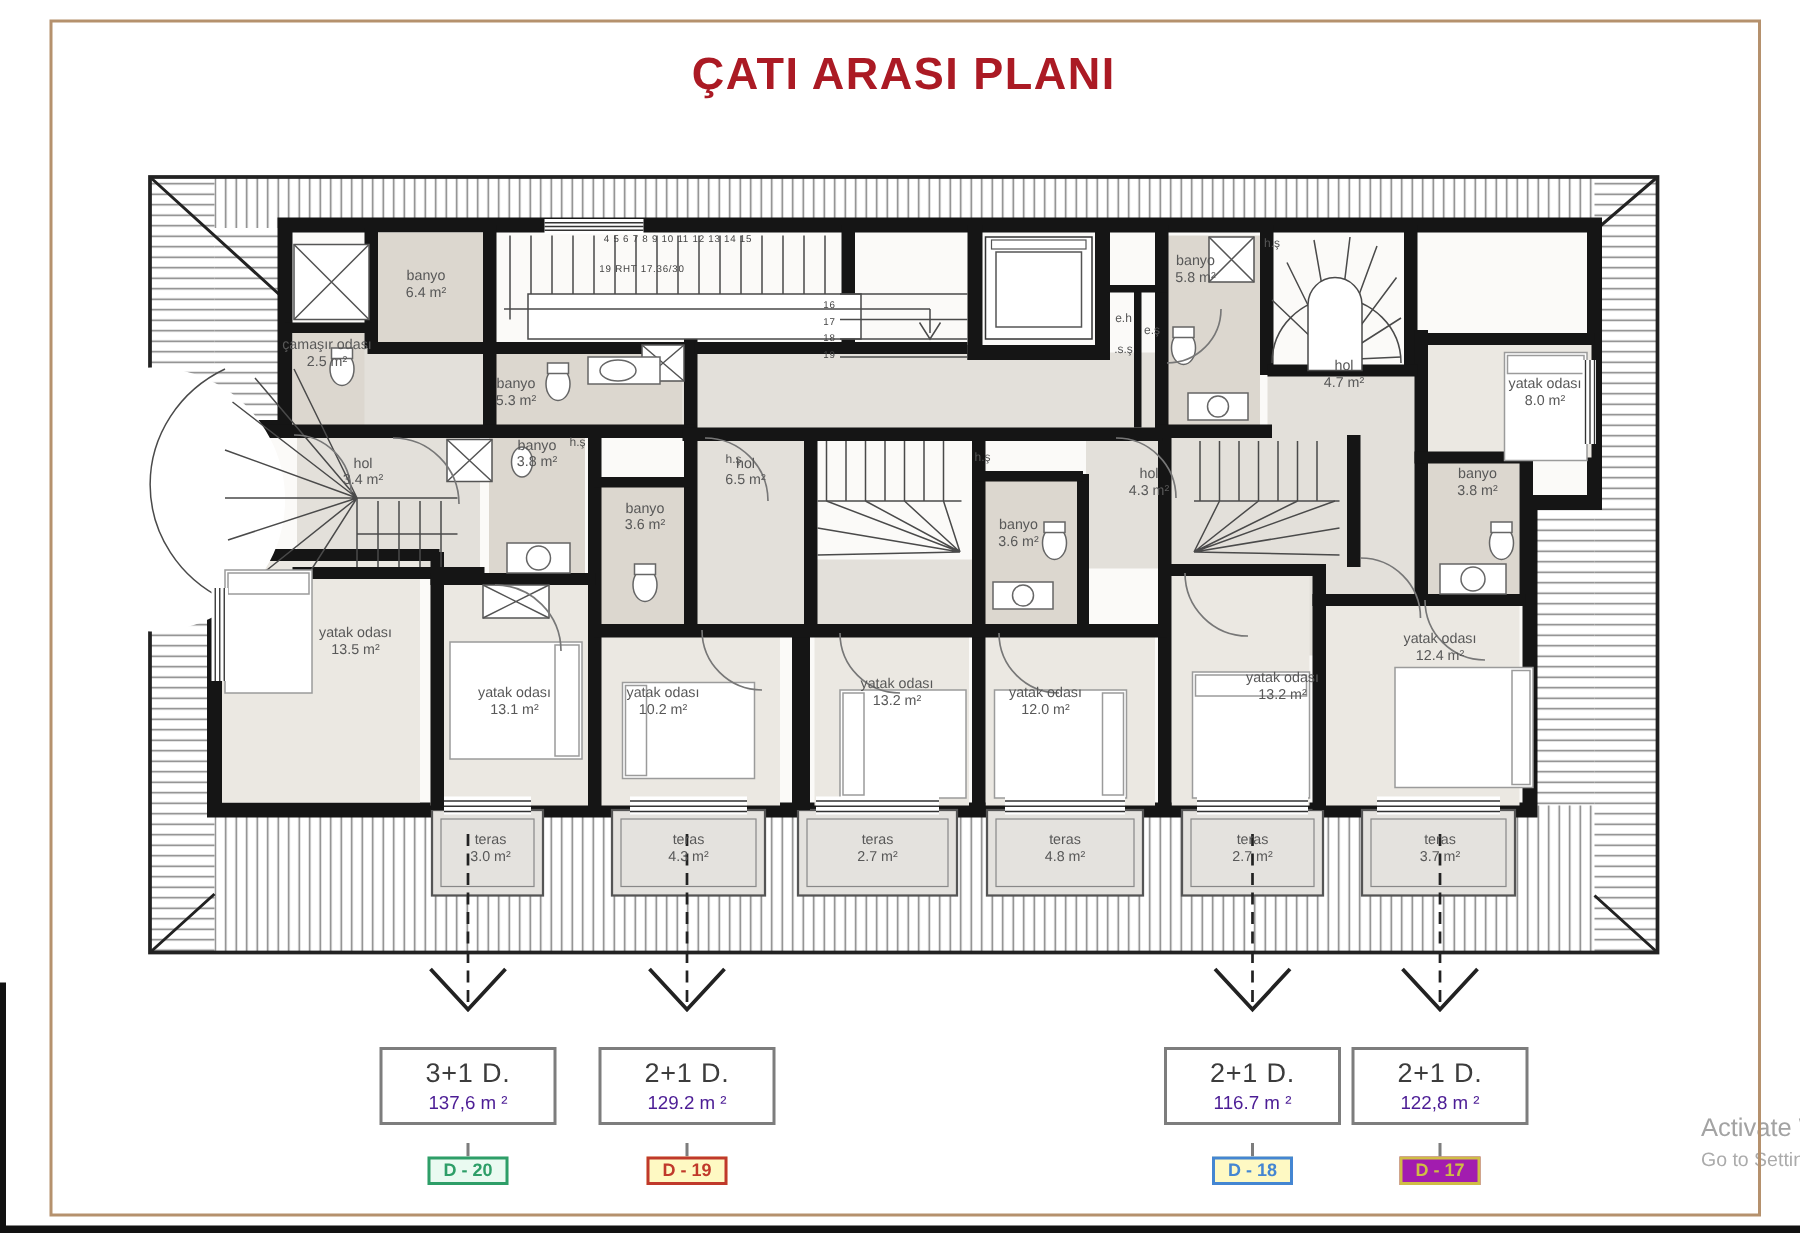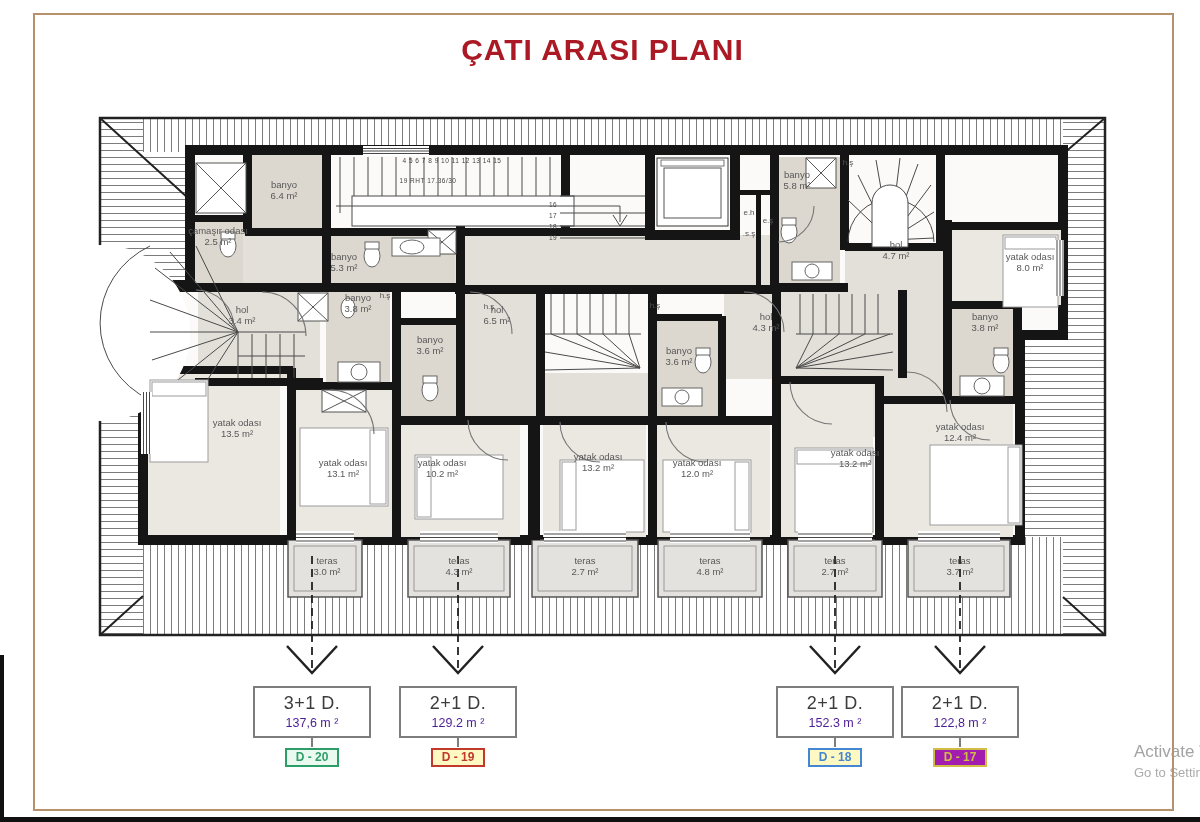--- a/index.html
+++ b/index.html
@@ -15,21 +15,21 @@
     font-size:30px;font-weight:bold;letter-spacing:1px;color:#ab1a24;z-index:5;}
   #plan-svg{position:absolute;left:0;top:0;z-index:1;}
   #labels{position:absolute;left:0;top:0;width:1200px;height:822px;z-index:10;pointer-events:none;}
   .room-label{position:absolute;transform:translate(-50%,-50%);text-align:center;
     font-size:9.5px;line-height:1.18;color:#585858;white-space:nowrap;}
   .room-label .nm{display:block;}
   .room-label.wrap{white-space:normal;}
   .tiny-label{position:absolute;transform:translate(-50%,-50%);font-size:8px;color:#555;white-space:nowrap;}
   .stair-note{position:absolute;transform:translate(-50%,-50%);font-size:6.5px;color:#444;white-space:nowrap;letter-spacing:.5px;}
   .unit{position:absolute;transform:translateX(-50%);text-align:center;width:130px;}
-  .unit-box{margin:0 auto;width:110px;border:2px solid #7d7d7d;background:#fff;padding:5px 2px 6px 2px;}
+  .unit-box{margin:12px auto;width:110px;border:2px solid #7d7d7d;background:#fff;padding:5px 2px 6px 2px;}
   .unit-type{font-size:18px;color:#3c3c3c;letter-spacing:.5px;}
   .unit-area{font-size:12.5px;color:#4c1d95;margin-top:2px;}
   .unit-stem{width:2px;height:9px;background:#7d7d7d;margin:0 auto;}
   .unit-tag{display:inline-block;border:2px solid;font-size:12px;font-weight:bold;
     padding:0px 9px 1px 9px;background:#fff;}
   .watermark{position:absolute;left:1134px;top:742px;color:#a3a3a3;z-index:30;white-space:nowrap;}
   .watermark .w1{font-size:17px;}
   .watermark .w2{font-size:13px;margin-top:3px;color:#ababab;}
 </style>
 </head>
@@ -448,21 +448,21 @@
     <div class="unit" style="left: 312px; top: 686px; position: absolute;"><div class="unit-box">
         <div class="unit-type">3+1 D.</div>
         <div class="unit-area">137,6 m ²</div>
       </div><div class="unit-stem"></div><div class="unit-tag" style="color: rgb(46, 158, 104); border-color: rgb(46, 158, 104); background: rgb(234, 250, 241);">D - 20</div></div>
     <div class="unit" style="left: 458px; top: 686px; position: absolute;"><div class="unit-box">
         <div class="unit-type">2+1 D.</div>
         <div class="unit-area">129.2 m ²</div>
       </div><div class="unit-stem"></div><div class="unit-tag" style="color: rgb(192, 57, 43); border-color: rgb(192, 57, 43); background: #fef9c3;">D - 19</div></div>
     <div class="unit" style="left: 835px; top: 686px; position: absolute;"><div class="unit-box">
         <div class="unit-type">2+1 D.</div>
-        <div class="unit-area">152.3 m ²</div>
+        <div class="unit-area">116.7 m ²</div>
       </div><div class="unit-stem"></div><div class="unit-tag" style="color: rgb(68, 134, 210); border-color: rgb(68, 134, 210); background: #fef9c3;">D - 18</div></div>
     <div class="unit" style="left: 960px; top: 686px; position: absolute;"><div class="unit-box">
         <div class="unit-type">2+1 D.</div>
         <div class="unit-area">122,8 m ²</div>
       </div><div class="unit-stem"></div><div class="unit-tag" style="color: rgb(207, 189, 69); border-color: rgb(207, 189, 69); background: #a21caf;">D - 17</div></div>
   </div>
 
 <div class="watermark">
   <div class="w1">Activate W</div>
   <div class="w2">Go to Settin</div>

